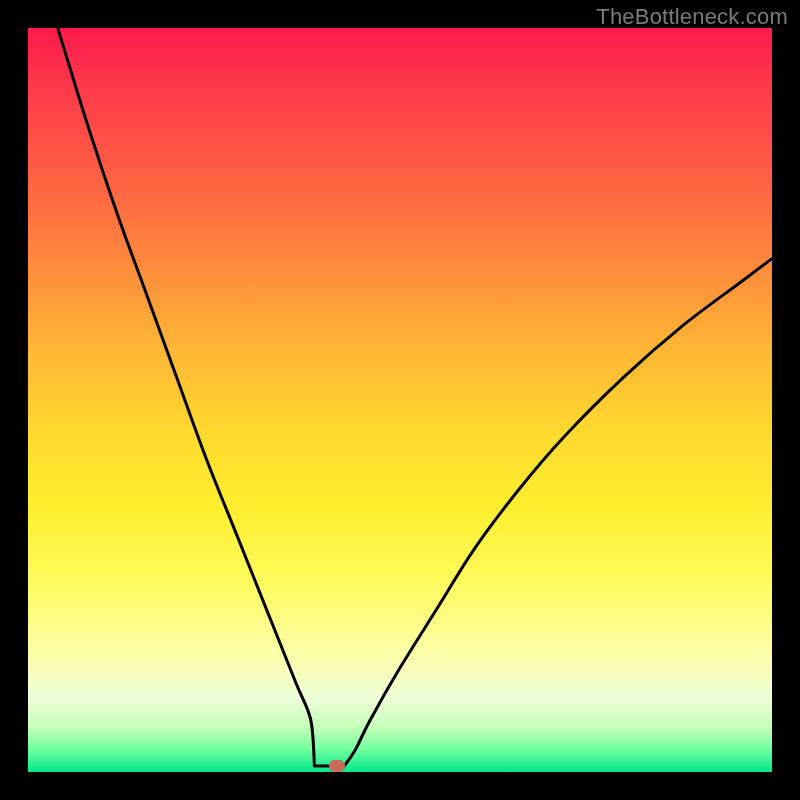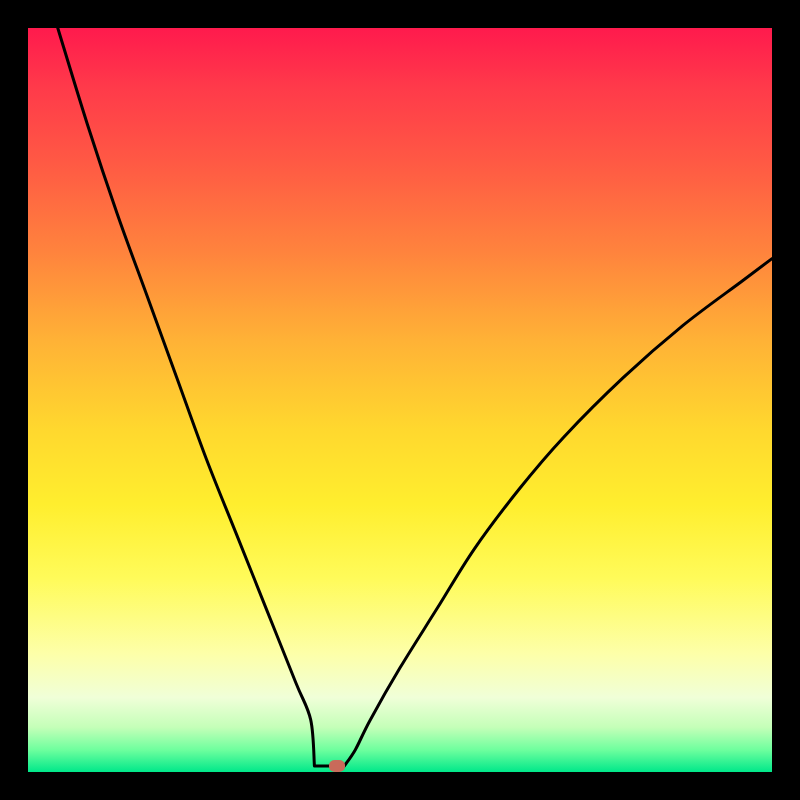--- a/index.html
+++ b/index.html
@@ -65,20 +65,21 @@
     height: 12px;
     border-radius: 6px / 5px;
     background: #c96a5a;
     transform: translate(-50%, -50%);
   }
 </style>
 </head>
 <body>
 
 <div class="frame">
+  <div class="watermark">TheBottleneck.com</div>
 
   <div class="plot-area">
     <svg class="curve" viewBox="0 0 744 744" preserveAspectRatio="none">
       <path id="curve-path" fill="none" stroke="#000" stroke-width="3" stroke-linejoin="round" stroke-linecap="round" d="M 29.76 0 C 34.72 16.120000000000005, 49.6 65.71999999999991, 59.52 96.72000000000003 C 69.44 127.72000000000003, 79.36 157.48000000000002, 89.28 186 C 99.2 214.51999999999998, 109.12 240.55999999999995, 119.04 267.84 C 128.95999999999998 295.11999999999995, 138.88 322.40000000000003, 148.8 349.68 C 158.72 376.96, 168.64000000000001 405.47999999999996, 178.56 431.52000000000004 C 188.47999999999996 457.56, 198.4 481.12, 208.32000000000002 505.91999999999996 C 218.24 530.72, 228.16000000000003 555.52, 238.08 580.3199999999999 C 248.00000000000003 605.12, 260.4 636.12, 267.84 654.72 C 275.28 673.3199999999999, 279.62 678.032, 282.72 691.92 C 285.82 705.808, 285.82 730.36, 286.44 738.048 L 316.2 738.048 C 318.06 735.32, 323.02 729.368, 327.36 721.68 C 331.70000000000005 713.992, 334.8 705.56, 342.24 691.92 C 349.68 678.28, 360.84 658.44, 372 639.84 C 383.16 621.24, 396.8 600.16, 409.20000000000005 580.3199999999999 C 421.59999999999997 560.48, 432.76 540.64, 446.4 520.8 C 460.0400000000001 500.96000000000004, 476.16 479.88, 491.04 461.28 C 505.92 442.68, 518.32 427.8, 535.68 409.2 C 553.04 390.6, 575.36 368.28, 595.2 349.68 C 615.04 331.08, 634.88 313.71999999999997, 654.72 297.6 C 674.5600000000001 281.4800000000001, 699.36 264.12, 714.24 252.95999999999998 C 729.12 241.79999999999995, 739.04 234.35999999999996, 744 230.64"></path>
     </svg>
     <div class="marker" id="min-marker" style="left: 308.76px; top: 738.048px;"></div>
   </div>
 </div>
 
 </body></html>

